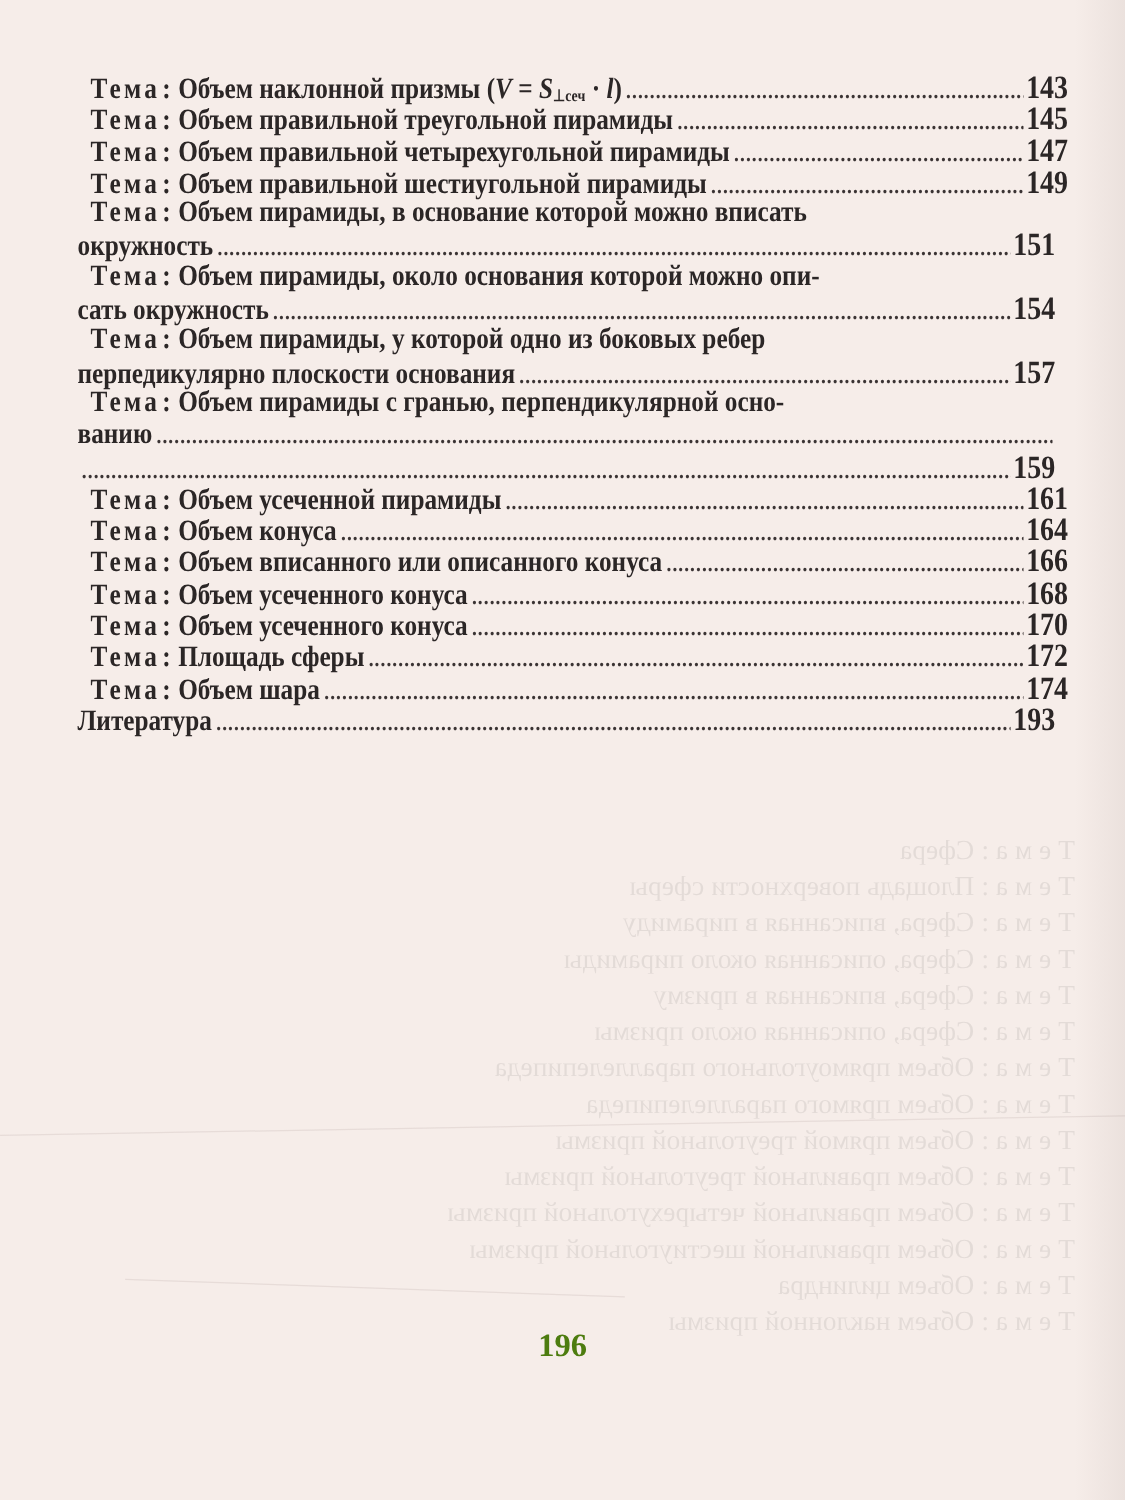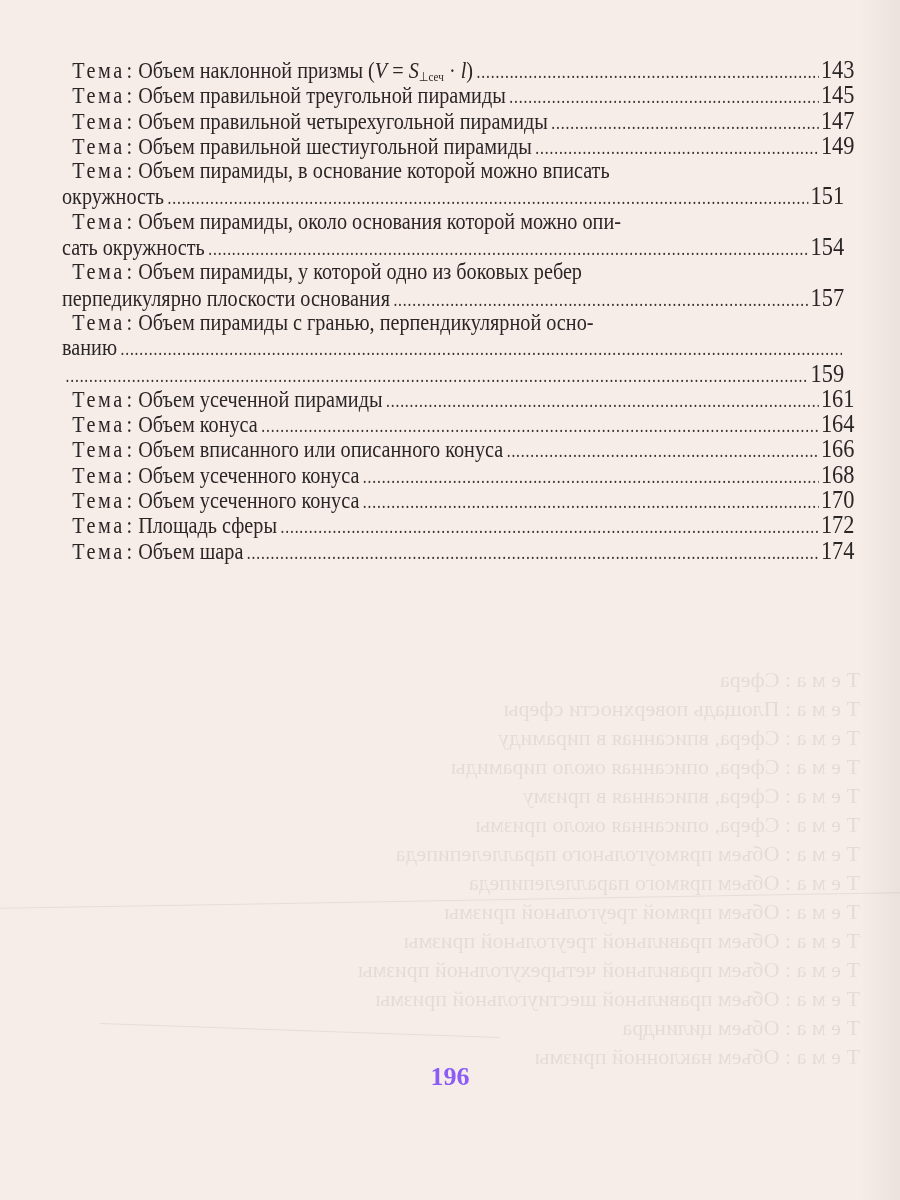--- a/index.html
+++ b/index.html
@@ -19,20 +19,21 @@
       position: absolute;
       top: 0; right: 0;
       width: 40px; height: 1200px;
       background: linear-gradient(to right, rgba(246,237,233,0), rgba(232,222,218,0.8));
     }
     .toc {
       position: absolute;
       left: 62px;
       top: 57px;
       width: 782px;
+      font-weight: bold;
     }
     .entry {
       position: relative;
     }
     .line {
       font-size: 23.5px;
       line-height: 25.3px;
       height: 25.3px;
       white-space: nowrap;
       display: flex;
@@ -67,21 +68,21 @@
     .formula i { font-style: italic; }
     .formula sub { font-size: 13px; vertical-align: -3px; }
     .folio {
       position: absolute;
       left: 0; right: 0;
       top: 1062px;
       text-align: center;
       font-size: 26px;
       font-weight: bold;
       font-family: "Liberation Serif", serif;
-      color: #8b5cf6;
+      color: #4d7c0f;
     }
     .bleed {
       position: absolute;
       left: 60px;
       top: 665px;
       width: 800px;
       opacity: 0.09;
       transform: scaleX(-1);
       font-size: 22px;
       line-height: 29px;
@@ -265,15 +266,22 @@
     </div>
     <div class="entry">
       <div class="line first">
         <span class="tema">Тема</span>
         <span class="colon">:</span>
         <span class="title-text">Объем шара</span>
         <span class="leader"></span>
         <span class="pagenum">174</span>
       </div>
     </div>
+    <div class="entry">
+      <div class="line">
+        <span class="title-text">Литература</span>
+        <span class="leader"></span>
+        <span class="pagenum">193</span>
+      </div>
+    </div>
   </div>
 
 <div class="folio">196</div>
 
 </body></html>

